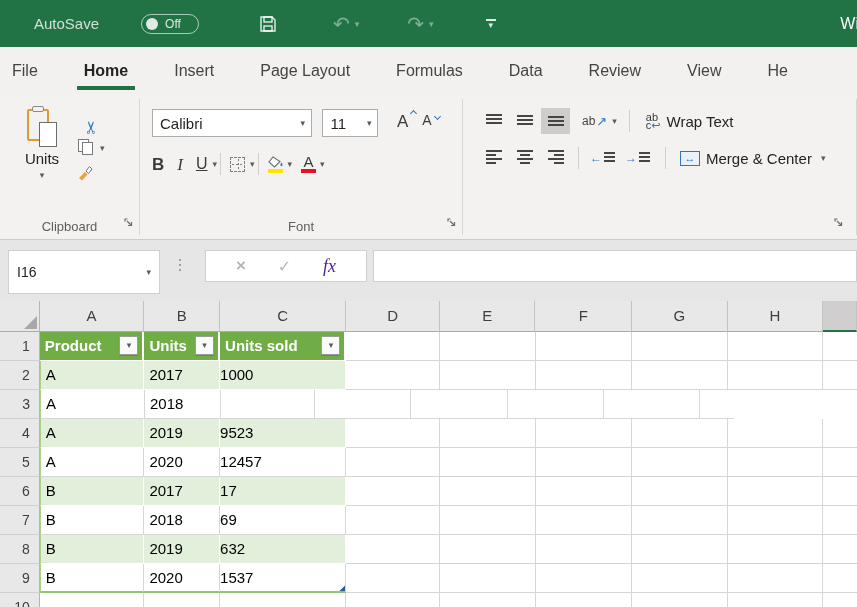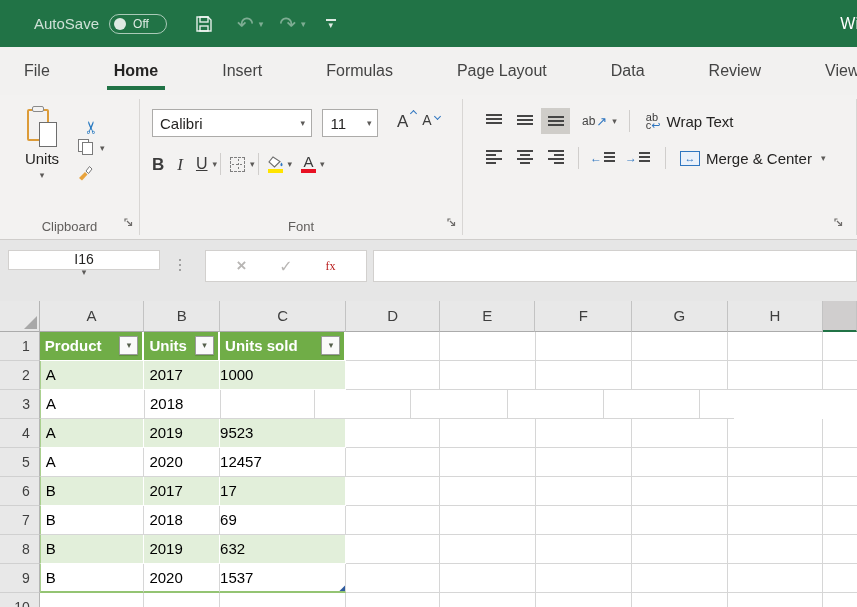--- a/index.html
+++ b/index.html
@@ -2,42 +2,42 @@
 <html><head>
 <meta charset="utf-8">
 <style>
   html,body{margin:0;padding:0;background:#fff;}
   *{box-sizing:border-box;}
   .app{position:relative;width:857px;height:607px;overflow:hidden;
        font-family:"Liberation Sans","DejaVu Sans",sans-serif;background:#fff;
        -webkit-font-smoothing:antialiased;}
 
   
-  .titlebar{height:47px;background:#217346;display:flex;align-items:center;padding-left:34px;color:#fff;}
+  .titlebar{height:47px;background:#217346;display:flex;align-items:center;padding-left:34px;color:#fff;gap:32px;}
   .autosave-label{font-size:15px;color:rgba(255,255,255,.78);}
   .pill{margin-left:10px;width:58px;height:20px;border:1px solid rgba(255,255,255,.62);border-radius:10px;
         display:flex;align-items:center;padding:0 7px 0 4px;}
   .pill .knob{width:12px;height:12px;border-radius:50%;background:rgba(255,255,255,.85);}
   .pill .pill-txt{margin-left:7px;font-size:12px;color:rgba(255,255,255,.85);}
   .qat-btn{display:inline-flex;align-items:center;}
   .save-wrap{margin-left:27px;display:flex;align-items:center;}
   .undo-wrap{margin-left:23px;}.redo-wrap{margin-left:16px;}
   .glyph-dim{font-size:20px;color:rgba(255,255,255,.42);line-height:1;}
   .mini-caret-dim{font-size:9px;color:rgba(255,255,255,.42);margin-left:5px;}
   .qat-custom{margin-left:20px;display:inline-flex;flex-direction:column;align-items:center;}
   .qat-custom .bar{width:10px;height:2px;background:rgba(255,255,255,.85);margin-bottom:1px;}
   .qat-custom .car{font-size:9px;color:rgba(255,255,255,.85);line-height:6px;}
   .tb-spacer{flex:1;}
   .win-title{font-size:16px;color:#fff;margin-right:-2px;white-space:nowrap;}
 
   
-  .tabrow{height:48px;background:#f2f1f0;display:flex;align-items:center;padding-left:24px;overflow:hidden;text-align:center;}
+  .tabrow{height:48px;background:#f2f1f0;display:flex;align-items:center;padding-left:12px;overflow:hidden;text-align:center;}
   .tab{position:relative;height:100%;display:flex;align-items:center;font-size:16px;color:#444;white-space:nowrap;cursor:default;}
   .tab.t-file{margin-right:0;}
-  .tab+.tab{margin-left:64px;}
+  .tab+.tab{margin-left:46px;}
   .tab.active{color:#252423;font-weight:bold;}
   .tab.active::after{content:"";position:absolute;left:-7px;right:-7px;bottom:5px;height:4px;background:#217346;}
 
   
   .ribbon{position:relative;height:145px;background:#f3f2f1;border-bottom:1px solid #cfcdcb;display:flex;}
   .group{position:relative;height:100%;}
   .grp-label{position:absolute;bottom:5px;left:0;right:0;text-align:center;font-size:13px;color:#605e5c;}
   .launcher{position:absolute;bottom:7px;right:5px;}
   .vsep{width:1px;background:#d8d6d4;margin:4px 0 4px 0;}
 
@@ -113,31 +113,31 @@
   .indent{display:flex;align-items:center;margin:0 5px;}
   .indent .iarr{font-size:12px;color:#2F76C0;margin-right:2px;}
   .indent .vbars{width:11px;}
   .mergebox{display:flex;align-items:center;margin-left:10px;}
   .merge-ic{width:20px;height:15px;border:1.4px solid #2F76C0;color:#2F76C0;font-size:11px;font-weight:bold;
             display:flex;align-items:center;justify-content:center;margin-right:6px;background:#eaf1fa;}
   .mergebox .mini-caret{margin-left:9px;}
 
   
   .fstrip{position:relative;height:61px;background:#e6e6e6;}
-  .namebox{position:absolute;left:8px;top:10px;width:152px;height:20px;background:#fff;border:1px solid #d2d0ce;
-           display:flex;align-items:center;padding:0 8px;flex-direction:column;}
+  .namebox{position:absolute;left:8px;top:10px;width:152px;height:44px;background:#fff;border:1px solid #d2d0ce;
+           display:flex;align-items:center;padding:0 8px;}
   .namebox .ref{flex:1;font-size:14px;color:#252423;}
   .namebox .car{font-size:9px;color:#5c5a58;}
   .dots{position:absolute;left:179px;top:19px;display:flex;flex-direction:column;gap:3px;}
   .dots i{width:2px;height:2px;border-radius:50%;background:#8a8a8a;}
   .fbtns{position:absolute;left:205px;top:10px;width:162px;height:32px;background:#fff;border:1px solid #d2d0ce;
          display:flex;align-items:center;justify-content:space-around;padding:0 14px;}
   .fx-x{font-size:17px;color:#b8b6b4;font-weight:bold;}
   .fx-check{font-size:16px;color:#b8b6b4;font-weight:bold;}
-  .fx-fx{font-family:"Liberation Serif",serif;font-size:12px;color:#b91c1c;}
+  .fx-fx{font-family:"Liberation Serif",serif;font-style:italic;font-size:18px;color:#4c1d95;}
   .finput{position:absolute;left:373px;top:10px;right:0;height:32px;background:#fff;border:1px solid #d2d0ce;
           font-size:14px;color:#252423;padding:0 6px;display:flex;align-items:center;}
 
   
   .grid{position:absolute;top:301px;left:0;right:0;bottom:0;background:#fff;}
   .hdr-row{display:flex;height:31px;}
   .hcell{background:#e8e8e8;border-right:1px solid #c3c3c3;border-bottom:1px solid #ababab;
          text-align:center;font-size:15px;color:#3f3f3f;line-height:29px;}
   .corner{position:relative;background:#e8e8e8;border-right:1px solid #b5b5b5;border-bottom:1px solid #ababab;}
   .corner .tri{position:absolute;right:2px;bottom:2px;width:0;height:0;
@@ -195,22 +195,22 @@
       <span class="car">▾</span>
     </span>
     <span class="tb-spacer"></span>
     <span class="win-title">Wi</span>
   </div>
 
   <div class="tabrow">
     <span class="tab t-file">File</span>
     <span class="tab active">Home</span>
     <span class="tab">Insert</span>
+    <span class="tab">Page Layout</span>
     <span class="tab">Formulas</span>
-    <span class="tab">Page Layout</span>
     <span class="tab">Data</span>
     <span class="tab">Review</span>
     <span class="tab">View</span>
     <span class="tab">He</span>
   </div>
 
   <div class="ribbon">
 
     <div class="group g-clip">
       <div class="paste-col">

